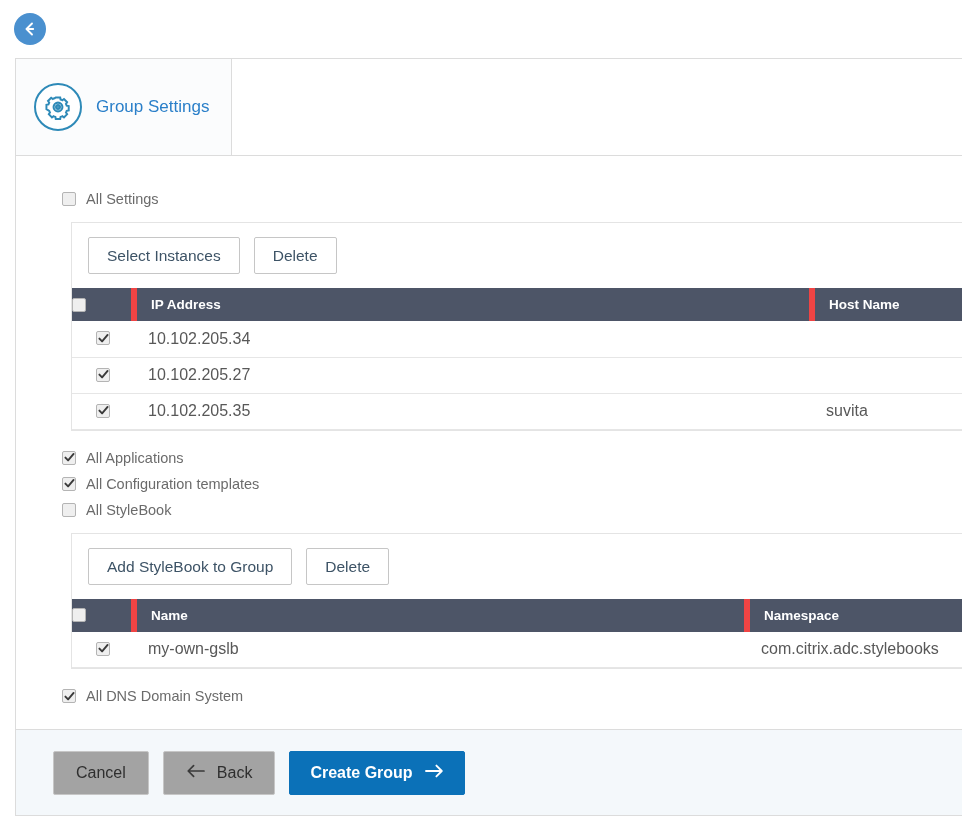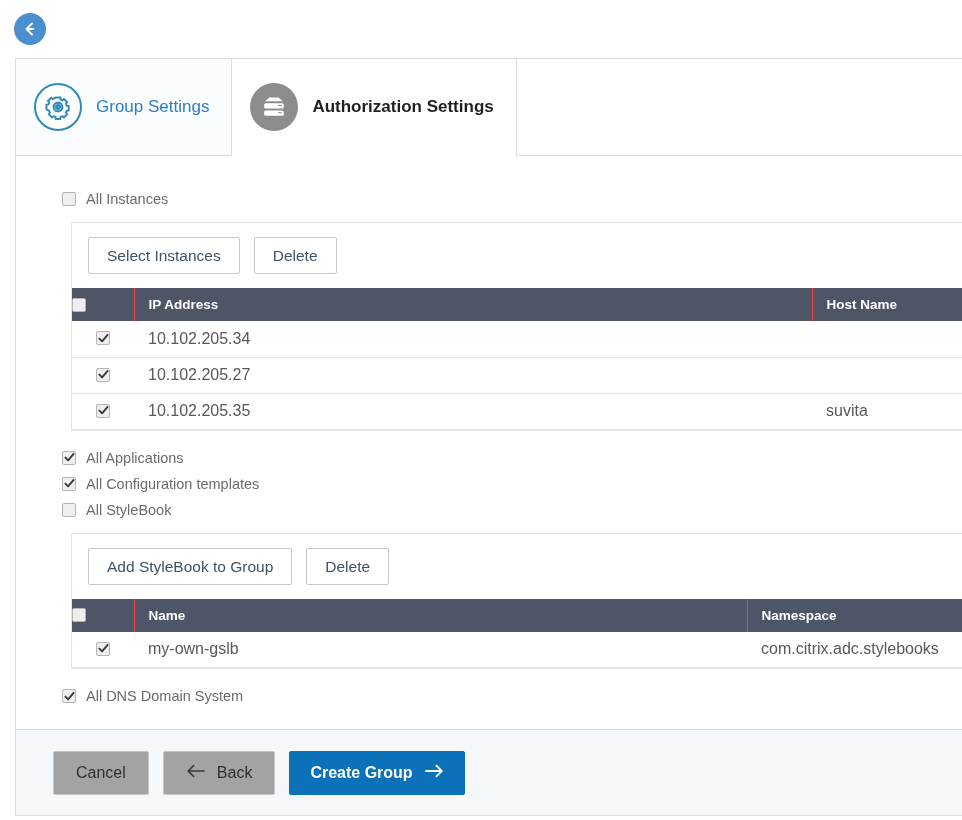--- a/index.html
+++ b/index.html
@@ -167,21 +167,21 @@
     table-layout: fixed;
   }
   table.grid thead th {
     background: #4d5567;
     color: #ffffff;
     font-size: 13.5px;
     font-weight: bold;
     text-align: left;
     height: 33px;
     padding: 0 0 0 14px;
-    border-right: 1px solid #ef4444;
+    border-right: 6px solid #ef4444;
     white-space: nowrap;
   }
   table.grid thead th.cbcol { padding: 0; text-align: center; width: 62px; }
   table.grid tbody td {
     font-size: 16px;
     color: #585858;
     height: 36px;
     padding: 0 0 0 14px;
     border-bottom: 1px solid #e6e6e6;
     background: #fff;
@@ -247,44 +247,32 @@
           <g fill="none" stroke="#2e8ab8" stroke-width="2.1">
             <path d="M15 4.4 h0 M12.6 4.8 h4.8 l.35 2.15 a8 8 0 0 1 1.9 .8 l1.8-1.25 3.4 3.4 -1.25 1.8 a8 8 0 0 1 .8 1.9 l2.15 .35 v4.8 l-2.15 .35 a8 8 0 0 1 -.8 1.9 l1.25 1.8 -3.4 3.4 -1.8-1.25 a8 8 0 0 1 -1.9 .8 l-.35 2.15 h-4.8 l-.35-2.15 a8 8 0 0 1 -1.9-.8 l-1.8 1.25 -3.4-3.4 1.25-1.8 a8 8 0 0 1 -.8-1.9 L2.6 17.4 v-4.8 l2.15-.35 a8 8 0 0 1 .8-1.9 L4.3 8.55 l3.4-3.4 1.8 1.25 a8 8 0 0 1 1.9-.8 z" transform="scale(0.93) translate(1.1,1.1)"></path>
             <circle cx="15" cy="15" r="4.4"></circle>
             <circle cx="15" cy="15" r="1.7" stroke-width="2.6"></circle>
           </g>
         </svg>
       </span>
       <span class="tab-label">Group Settings</span>
     </div>
 
-    <div class="tab active">
-      <span class="tab-icon stack">
-        <svg width="30" height="28" viewBox="0 0 30 28" aria-hidden="true">
-          <path d="M6 8.2 L10.5 4.4 h9 L24 8.2 Z" fill="#ffffff"></path>
-          <rect x="5.2" y="10.2" width="19.6" height="5.4" rx="1.6" fill="#ffffff"></rect>
-          <rect x="5.2" y="17.4" width="19.6" height="5.4" rx="1.6" fill="#ffffff"></rect>
-          <rect x="19.2" y="11.9" width="3.4" height="1.1" fill="#8c8c8c"></rect>
-          <rect x="19.2" y="19.1" width="3.4" height="1.1" fill="#8c8c8c"></rect>
-        </svg>
-      </span>
-      <span class="tab-label">Authorization Settings</span>
-    </div>
 
 
     <div class="tabbar-filler"></div>
   </div>
 
   <div class="panel-body">
 
     <div class="chk-row first">
       <span class="cbx">
         
       </span>
-      <span class="chk-label">All Instances</span>
+      <span class="chk-label">All Settings</span>
     </div>
 
     <div class="subbox">
       <div class="btn-bar">
         <button class="btn">Select Instances</button>
         <button class="btn">Delete</button>
       </div>
 
       <table class="grid">
         <thead>

